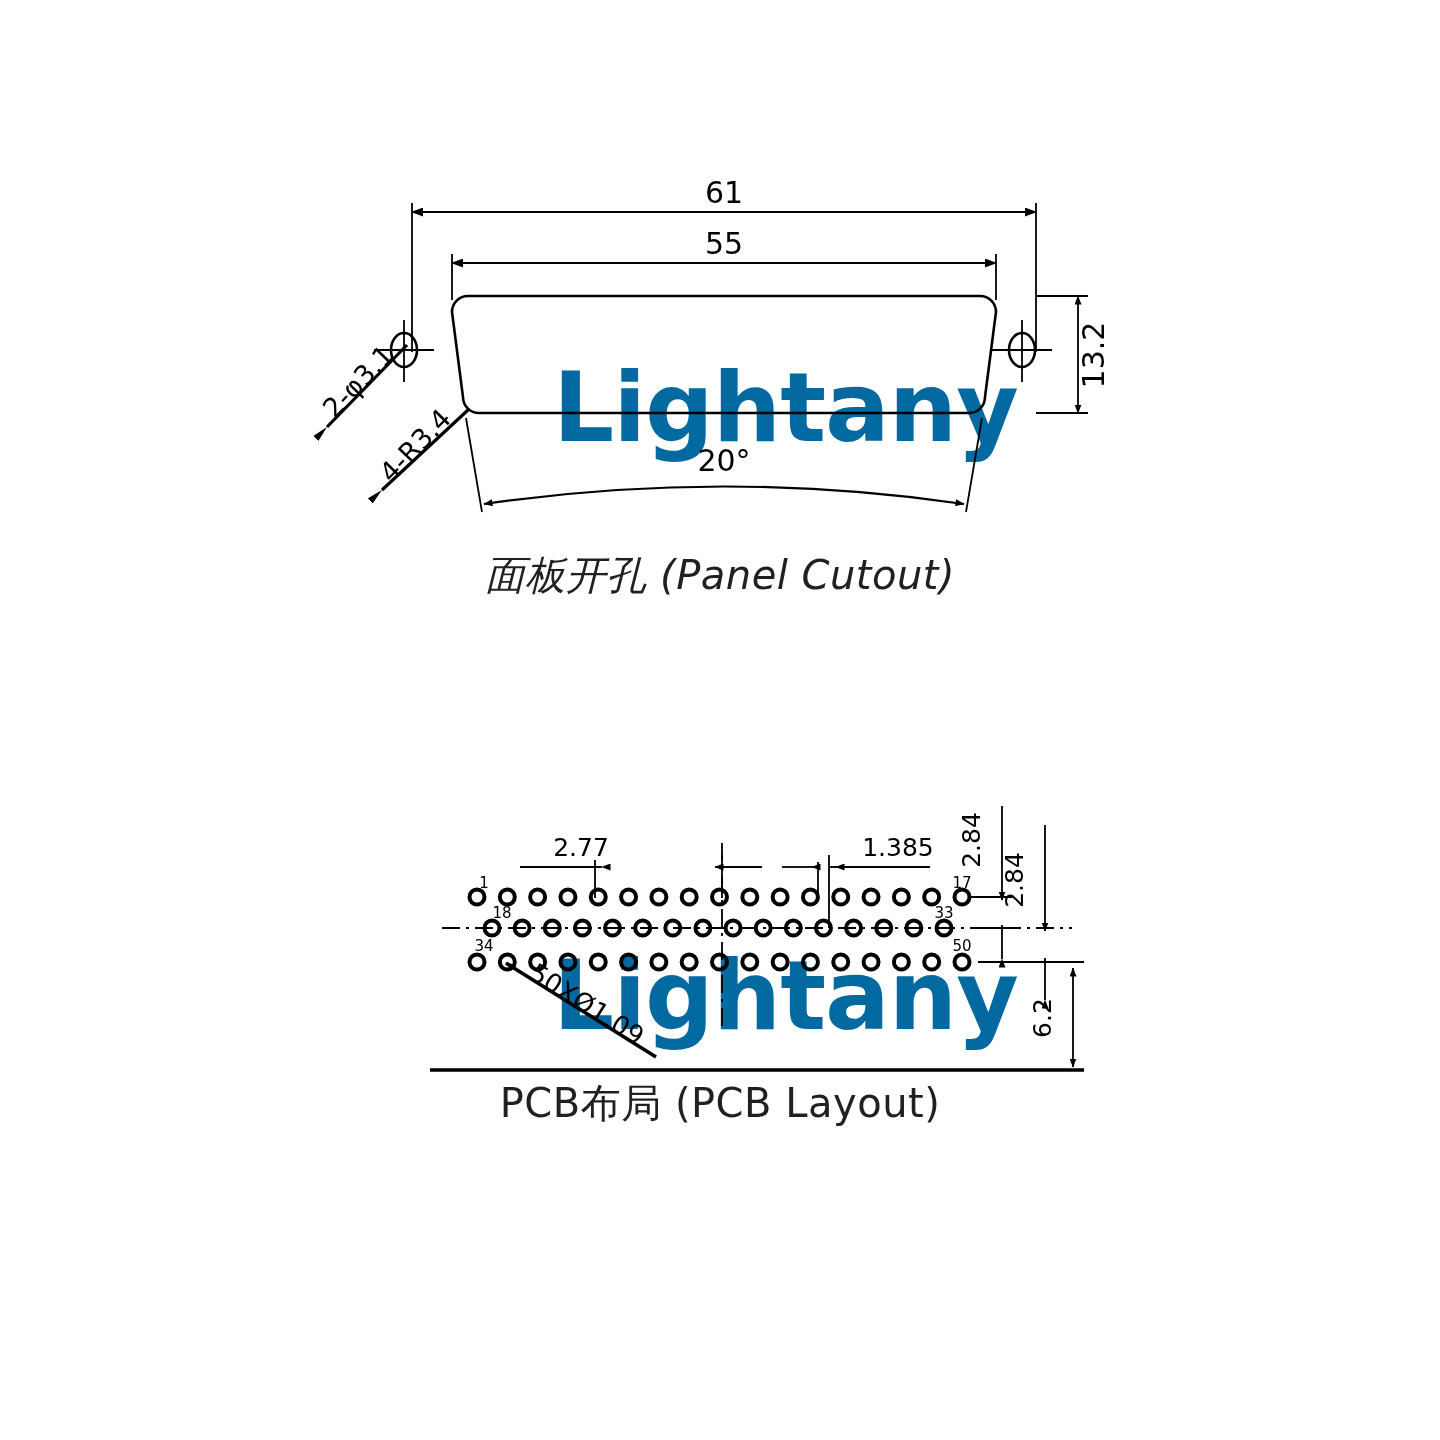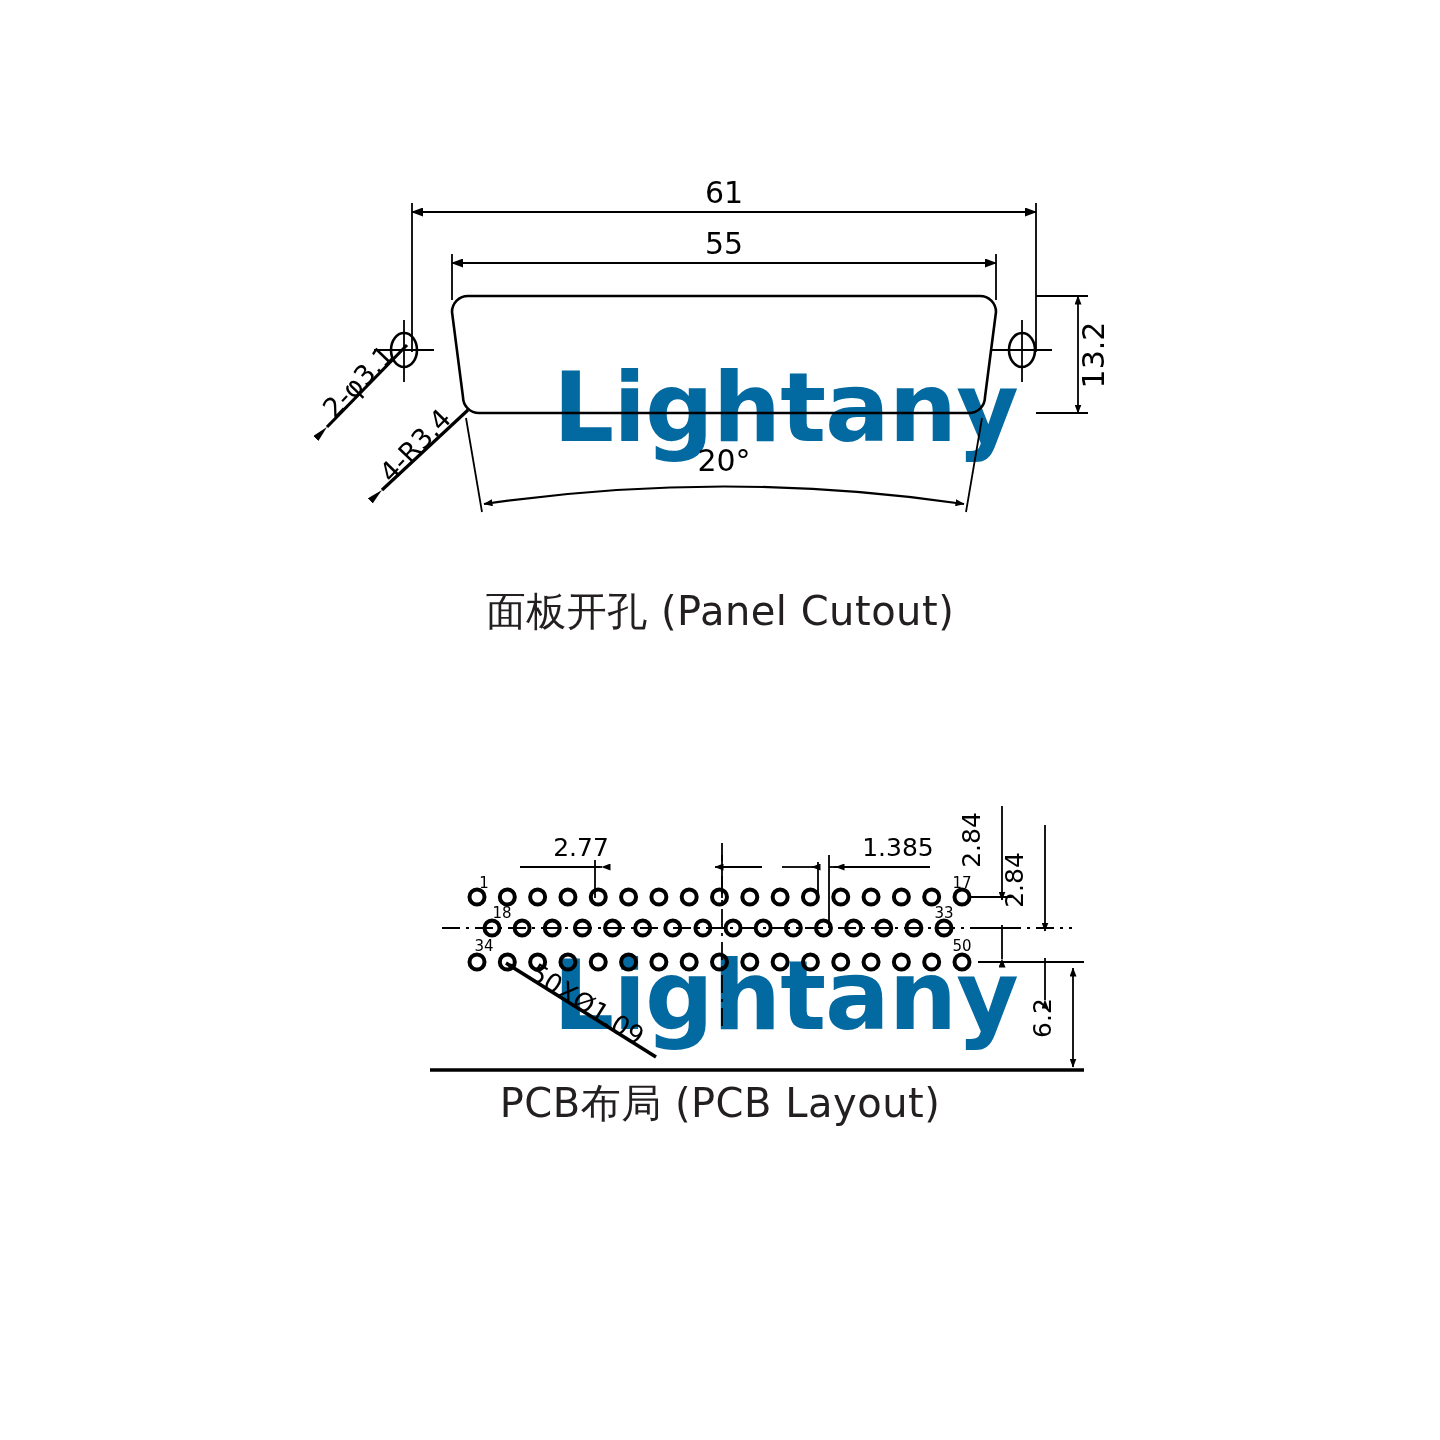--- a/index.html
+++ b/index.html
@@ -30,21 +30,21 @@
   .caption {
     position: absolute;
     width: 100%;
     text-align: center;
     font-family: "DejaVu Sans", "Liberation Sans", sans-serif;
     font-size: 40px;
     color: #231f20;
     letter-spacing: 0.5px;
     white-space: nowrap;
   }
-  #caption-panel { top: 584px; }
+  #caption-panel { top: 548px; font-style: italic; }
   #caption-pcb   { top: 1076px; }
 
   .wm {
     position: absolute;
     font-family: "DejaVu Sans", "Liberation Sans", sans-serif;
     font-size: 96px;
     font-weight: 700;
     color: #0369a1;
     letter-spacing: -1px;
     user-select: none;

